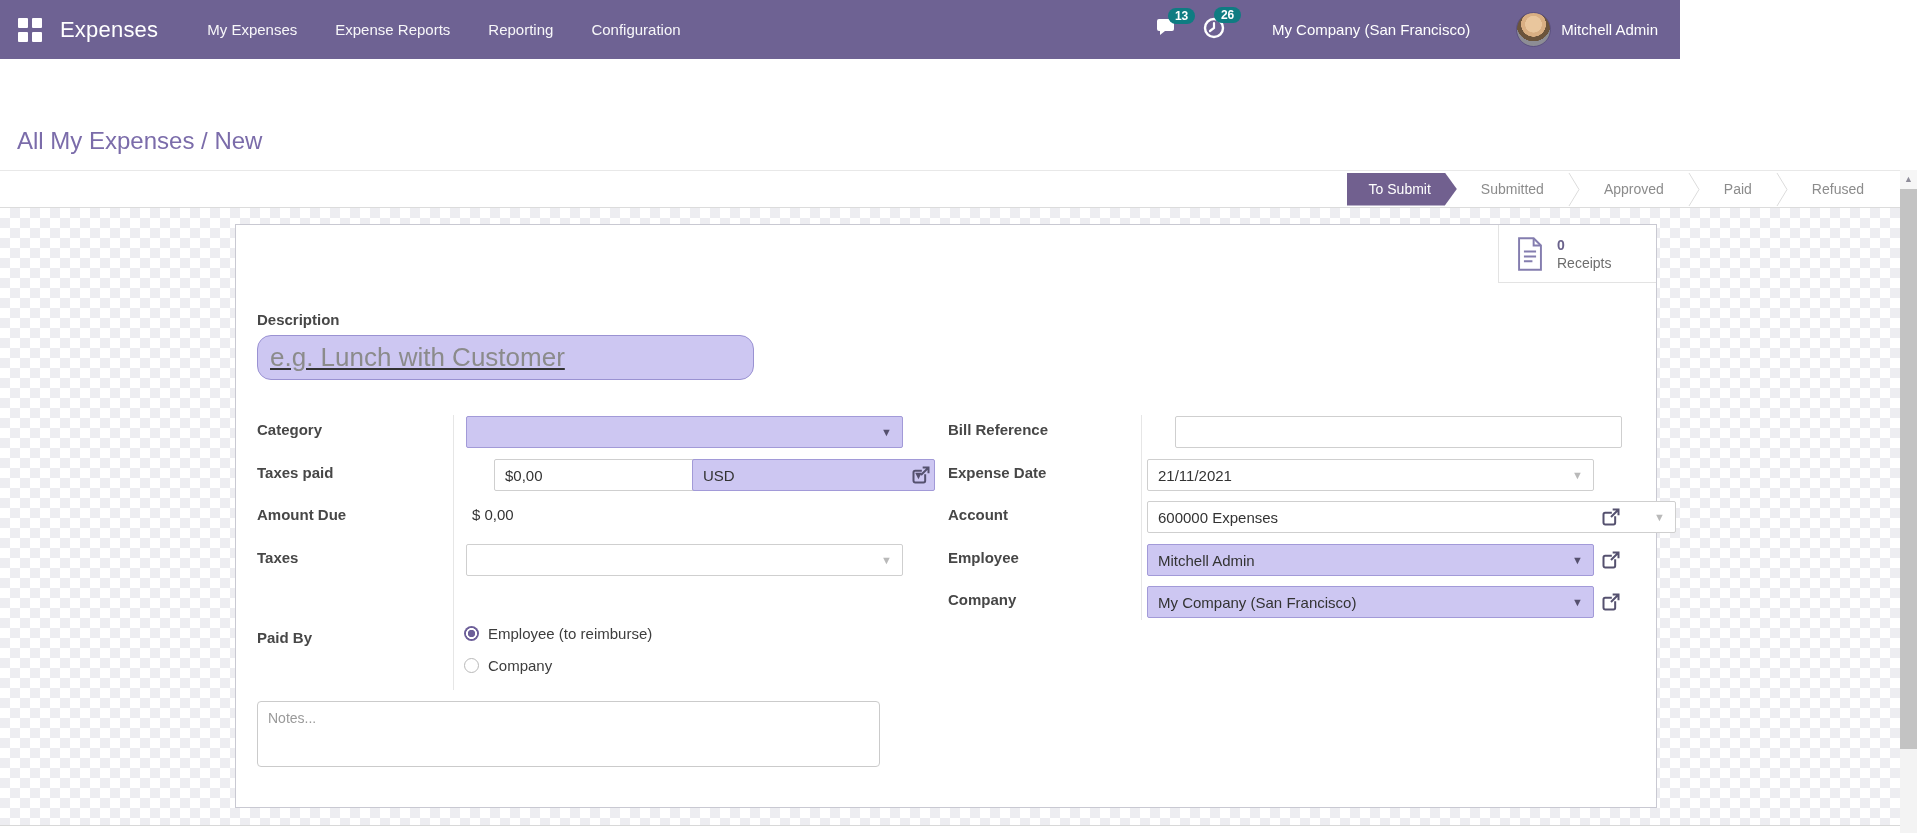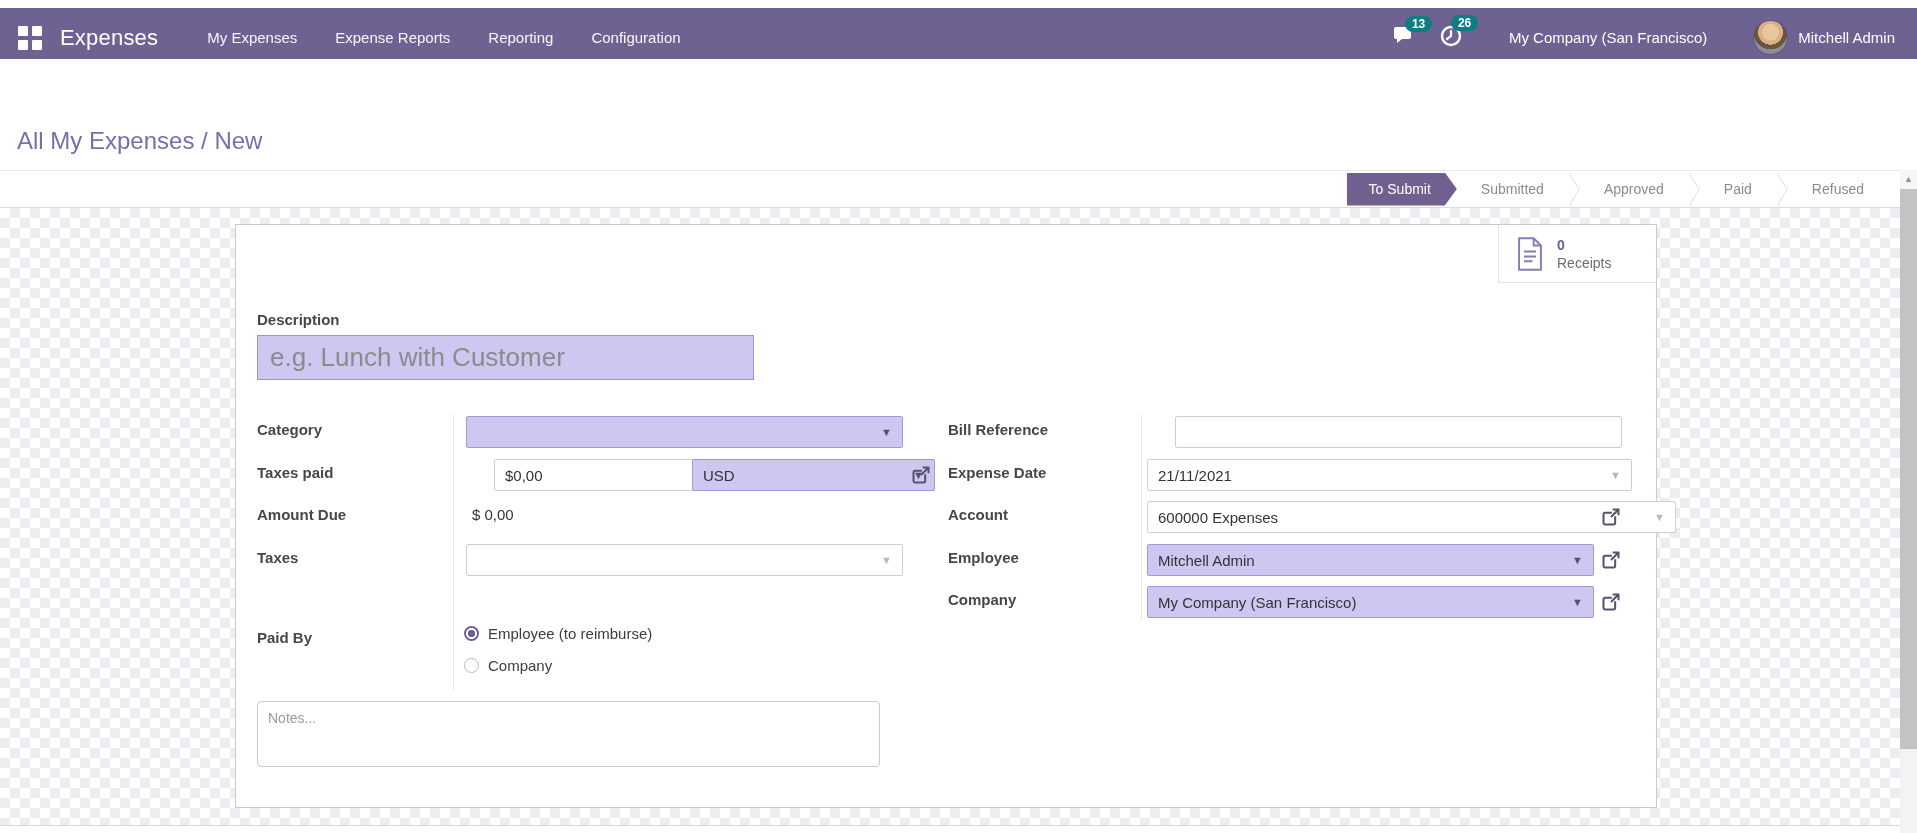--- a/index.html
+++ b/index.html
@@ -1,20 +1,20 @@
 <!DOCTYPE html>
 <html><head>
 <meta charset="utf-8">
 <style>
   * { margin:0; padding:0; box-sizing:border-box; }
   html,body { width:1917px; height:833px; overflow:hidden; background:#fff;
               font-family:"Liberation Sans", sans-serif; }
 
   
-  .topbar { position:absolute; left:0; top:8px; width:1917px; height:59px;
+  .topbar { position:absolute; left:0; top:0; width:1680px; height:59px;
             background:#6e6293; display:flex; align-items:center; color:#fff; }
   .apps-grid { width:24px; height:24px; margin-left:18px; display:grid;
                grid-template-columns:10px 10px; grid-template-rows:10px 10px; gap:4px; cursor:pointer; }
   .apps-grid span { background:#fff; border-radius:1px; }
   .brand { font-size:22px; margin-left:18px; margin-right:30px; letter-spacing:.2px; cursor:pointer; }
   .menu-item { font-size:15px; padding:0 19px; cursor:pointer; opacity:.95; }
   .topbar-right { margin-left:auto; display:flex; align-items:center; }
   .icon-btn { position:relative; margin-right:22px; cursor:pointer; }
   .badge { position:absolute; top:-9px; left:12px; background:#0f7c82; color:#fff;
            font-size:12px; font-weight:bold; border-radius:8px; padding:1px 7px; line-height:14px; }
@@ -66,22 +66,22 @@
               border:1px solid #cfcfcf; border-radius:2px; background:#fff; padding:0 10px;
               display:flex; align-items:center; }
   input.inp { display:block; line-height:30px;margin-left:28px; }
   .dd { cursor:pointer; }
   .dd .val { flex:1 1 auto; white-space:nowrap; overflow:hidden; }
   .caret { font-size:11px; color:#b9b9b9; margin-left:6px; }
   .hl { background:#cdc7f2 !important; border-color:#a29ad8 !important; }
   .hl .caret { color:#55506e; }
   .desc-label { position:absolute; left:21px; top:86px; font-size:15px; font-weight:bold; color:#474747; }
   .desc-input { position:absolute; left:21px; top:110px; width:497px; height:45px;
-                background:#cdc7f2; border:1px solid #9a92d2; border-radius:0;
-                font-size:26px; color:#333; padding:4px 12px; }
+                background:#cdc7f2; border:1px solid #9a92d2; border-radius:14px;
+                font-size:26px; color:#333; padding:4px 12px;text-decoration:underline; }
   .desc-input::placeholder { color:#8b8b8b; }
   input::placeholder, textarea::placeholder { color:#9a9a9a; }
   .plain-val { position:absolute; font-size:15px; color:#333; }
   .ext-link { position:absolute; width:20px; height:20px; cursor:pointer; }
 
   .radio-row { position:absolute; display:flex; align-items:center; cursor:pointer; }
   .radio-dot { width:15px; height:15px; border-radius:50%; margin-right:9px; }
   .radio-on  { background:radial-gradient(circle,#6d5f99 0 3.4px,#fff 4px 5.2px,#6d5f99 5.8px 100%); }
   .radio-off { background:#fff; border:1px solid #b9b9b9; }
   .radio-lbl { font-size:15px; color:#3d3d3d; }
@@ -203,21 +203,21 @@
     <div class="fld-label" style="left:21px; top:324px;">Taxes</div>
     <div class="dd" style="left:230px; top:319px; width:437px;">
       <span class="val"></span>
         <span class="caret">▼</span>
     </div>
 
     <div class="fld-label" style="left:712px; top:196px;">Bill Reference</div>
     <input class="inp" style="left: 911px; top: 191px; width: 447px;" value="">
 
     <div class="fld-label" style="left:712px; top:239px;">Expense Date</div>
-    <div class="dd" style="left:911px; top:234px; width:485px;">
+    <div class="dd" style="left:911px; top:234px; width:447px;">
       <span class="val">21/11/2021</span>
         <span class="caret">▼</span>
     </div>
 
     <div class="fld-label" style="left:712px; top:281px;">Account</div>
     <div class="dd" style="left:911px; top:276px; width:529px;">
       <span class="val">600000 Expenses</span>
         <span class="caret">▼</span>
     </div>
     <svg class="ext-link" style="left:1365px; top:282px;" viewBox="0 0 24 24">

